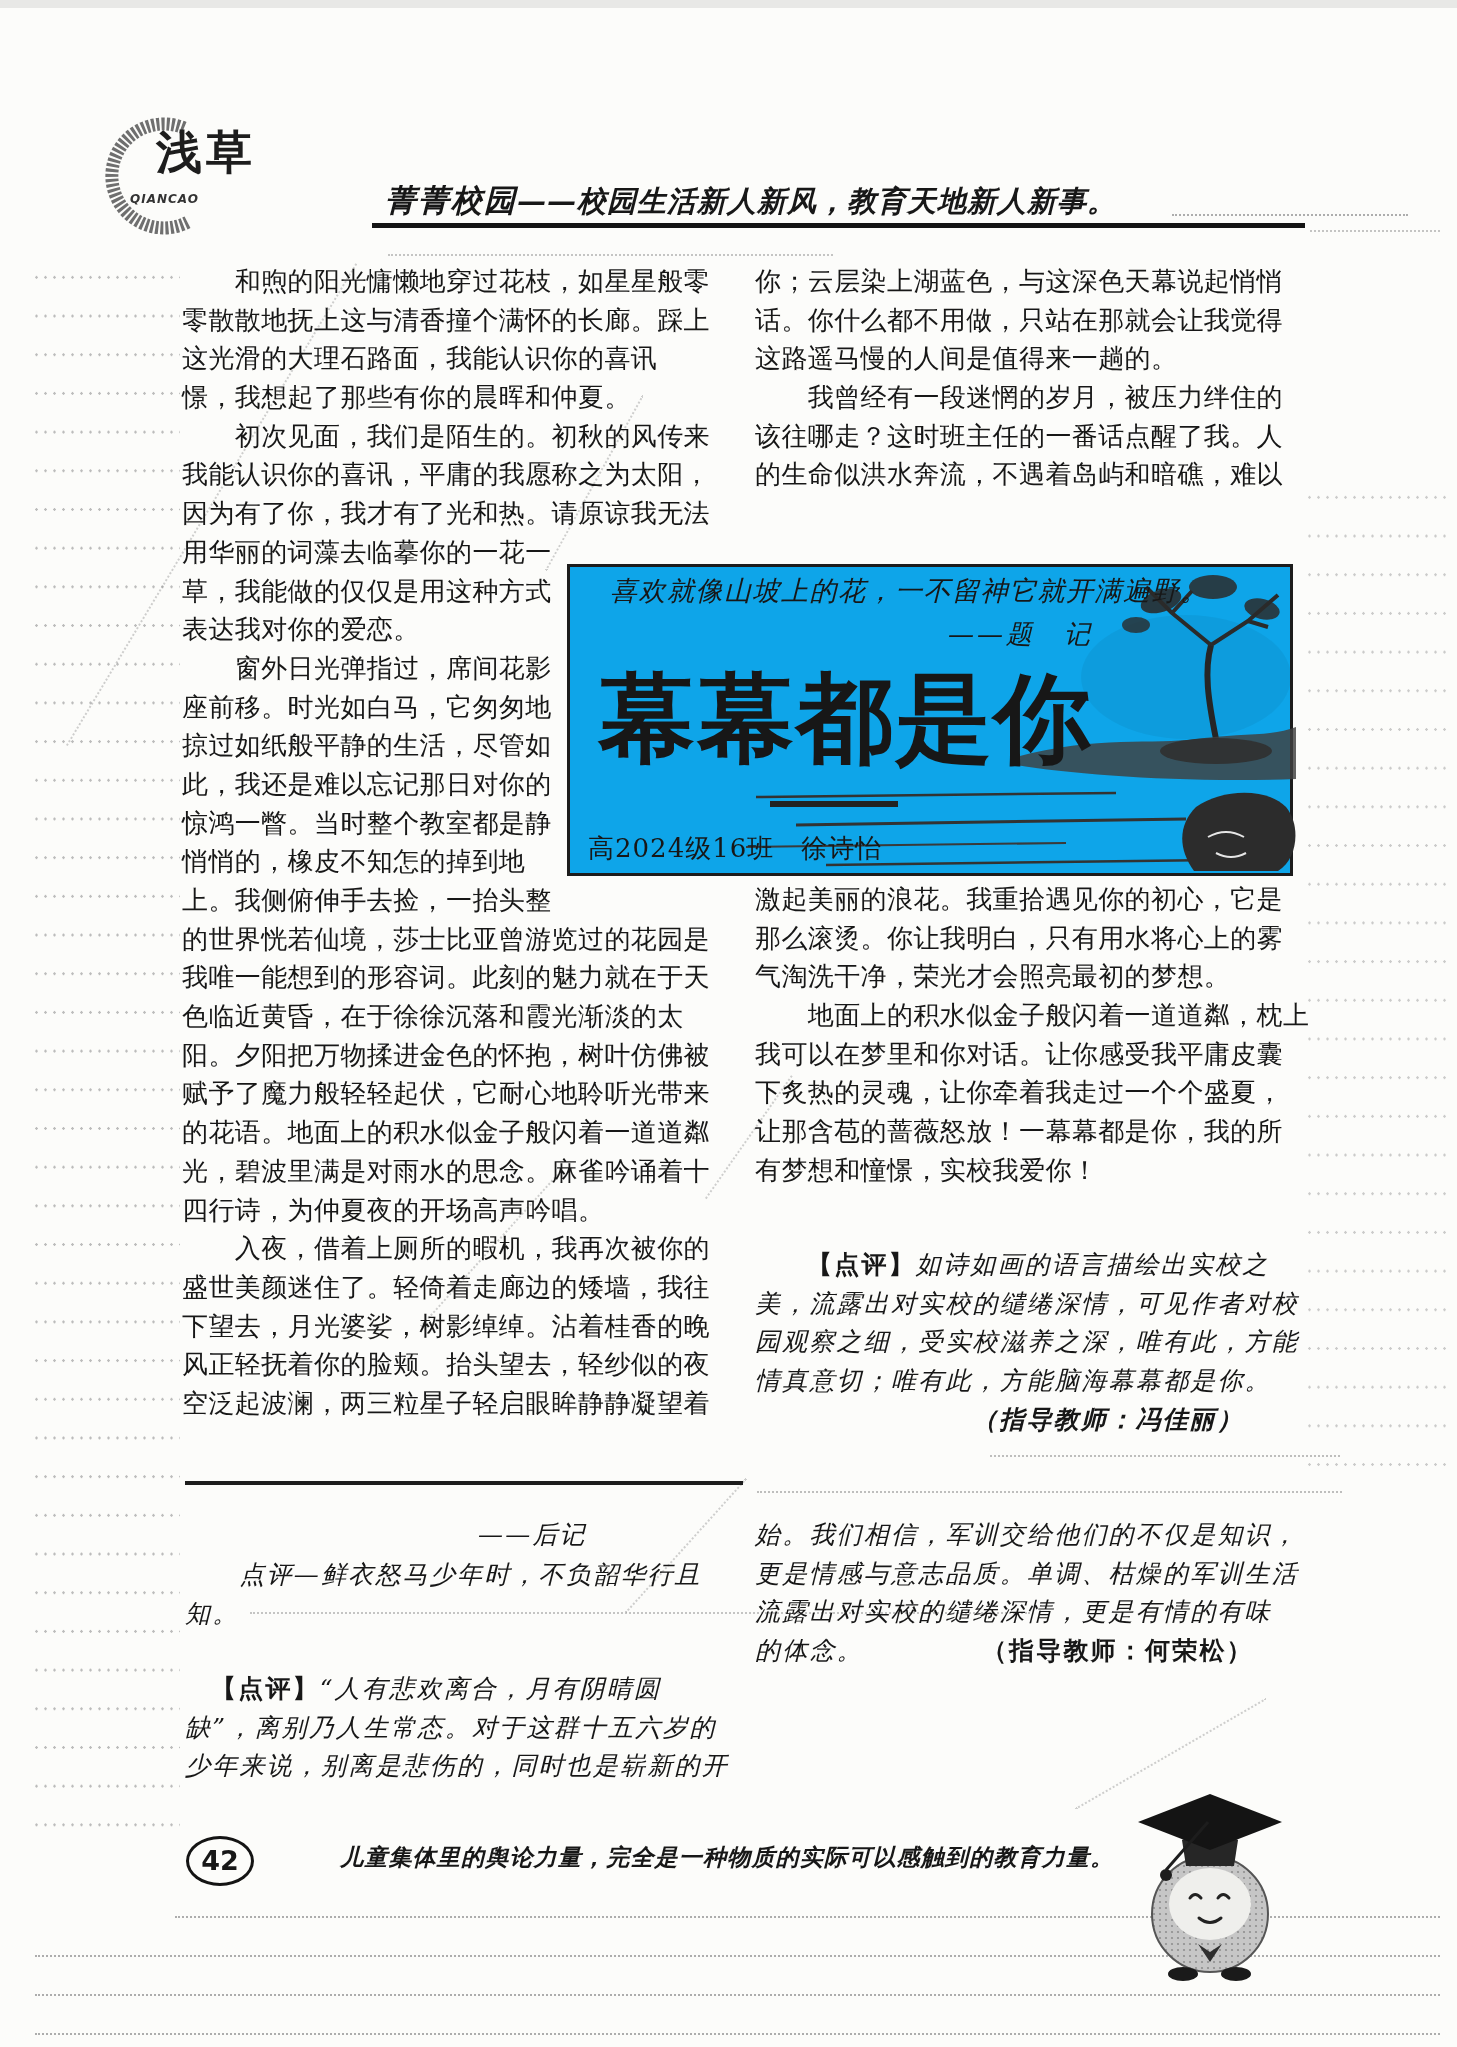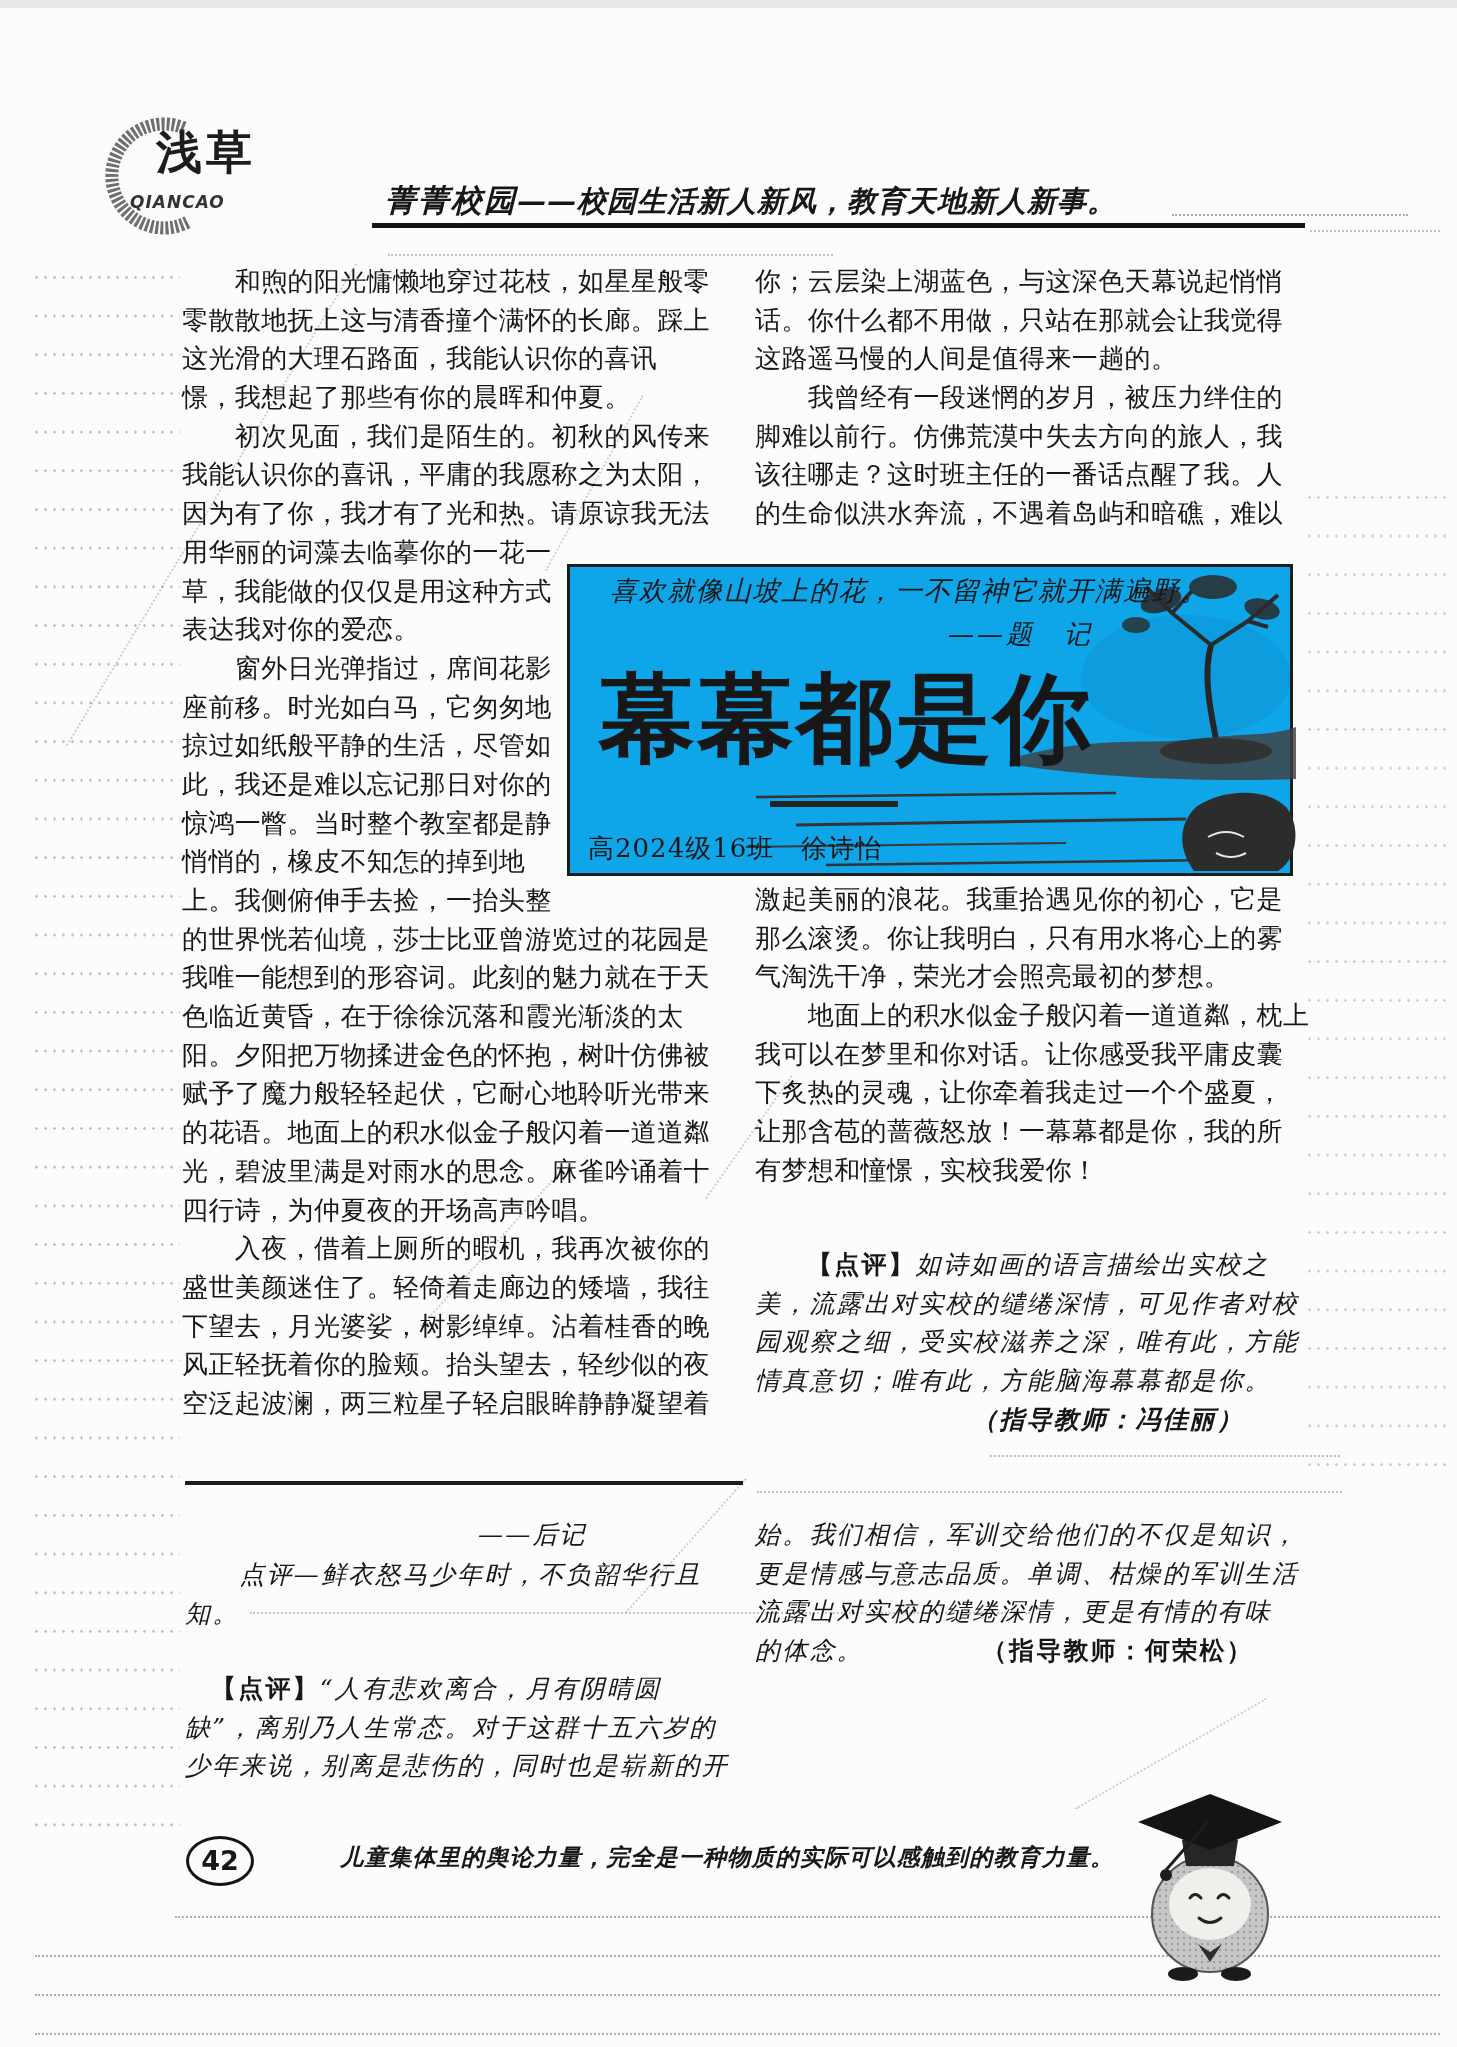--- a/index.html
+++ b/index.html
@@ -14,21 +14,21 @@
   .kai .tl,.kai{font-style:italic;}
   .kai .tl{font-size:25px;letter-spacing:2.2px;}
   .b{font-weight:bold;font-style:normal;font-family:"DejaVu Sans","Liberation Sans",sans-serif;}
   .right{text-align:right;}
   .indent2{display:inline-block;width:52px;}
   .indent1{display:inline-block;width:26px;}
   
   .logo-wrap{position:absolute;left:88px;top:106px;width:220px;height:125px;}
   .logo-cn{position:absolute;left:68px;top:8px;font-size:46px;font-weight:900;
     font-family:"DejaVu Sans","Liberation Sans",sans-serif;letter-spacing:4px;color:#1d1d1d;}
-  .logo-en{position:absolute;left:42px;top:78px;font-size:17px;font-style:italic;font-weight:bold;
+  .logo-en{position:absolute;left:42px;top:78px;font-size:12px;font-style:italic;font-weight:bold;
     font-family:"DejaVu Sans","Liberation Sans",sans-serif;letter-spacing:1px;color:#333;}
   .hdr{position:absolute;left:385px;top:172px;white-space:nowrap;font-style:italic;}
   .hdr-bold{font-size:31px;font-weight:900;font-family:"DejaVu Sans","Liberation Sans",sans-serif;letter-spacing:2px;}
   .hdr-rest{font-size:29px;font-weight:600;letter-spacing:1px;}
   .hdr-rule{position:absolute;left:372px;top:215px;width:933px;height:5px;background:#141414;}
   
   .feature-box{position:absolute;left:567px;top:556px;width:726px;height:312px;
     border:3px solid #1c1c1c;background:#0ea5e9;box-sizing:border-box;text-align:right;}
   .fb-quote{position:absolute;left:40px;top:6px;font-style:italic;font-size:27px;letter-spacing:1.5px;white-space:nowrap;z-index:3;}
   .fb-sig{position:absolute;left:378px;top:50px;font-style:italic;font-size:26px;letter-spacing:3px;z-index:3;}
@@ -117,21 +117,20 @@
       <div class="tl">下望去，月光婆娑，树影绰绰。沾着桂香的晚</div>
       <div class="tl">风正轻抚着你的脸颊。抬头望去，轻纱似的夜</div>
       <div class="tl">空泛起波澜，两三粒星子轻启眼眸静静凝望着</div>
     </div>
 
   <div class="col" style="left:755px;top:254px;width:545px;">
       <div class="tl">你；云层染上湖蓝色，与这深色天幕说起悄悄</div>
       <div class="tl">话。你什么都不用做，只站在那就会让我觉得</div>
       <div class="tl">这路遥马慢的人间是值得来一趟的。</div>
       <div class="tl">　　我曾经有一段迷惘的岁月，被压力绊住的</div>
-      <div class="tl">脚难以前行。仿佛荒漠中失去方向的旅人，我</div>
       <div class="tl">该往哪走？这时班主任的一番话点醒了我。人</div>
       <div class="tl">的生命似洪水奔流，不遇着岛屿和暗礁，难以</div>
     </div>
 
   <div class="feature-box">
     <svg class="fb-art" width="580" height="306" viewBox="0 0 580 306">
       <ellipse cx="470" cy="110" rx="105" ry="62" fill="#000" opacity="0.05"></ellipse>
 
       <path d="M 500 172 C 492 132 488 104 495 78" fill="none" stroke="#262626" stroke-width="6"></path>
       <path d="M 495 78 L 456 46 M 456 46 L 430 20 M 495 78 L 532 54 M 532 54 L 562 28 M 532 54 L 552 60 M 456 46 L 476 24" fill="none" stroke="#2b2b2b" stroke-width="4"></path>

